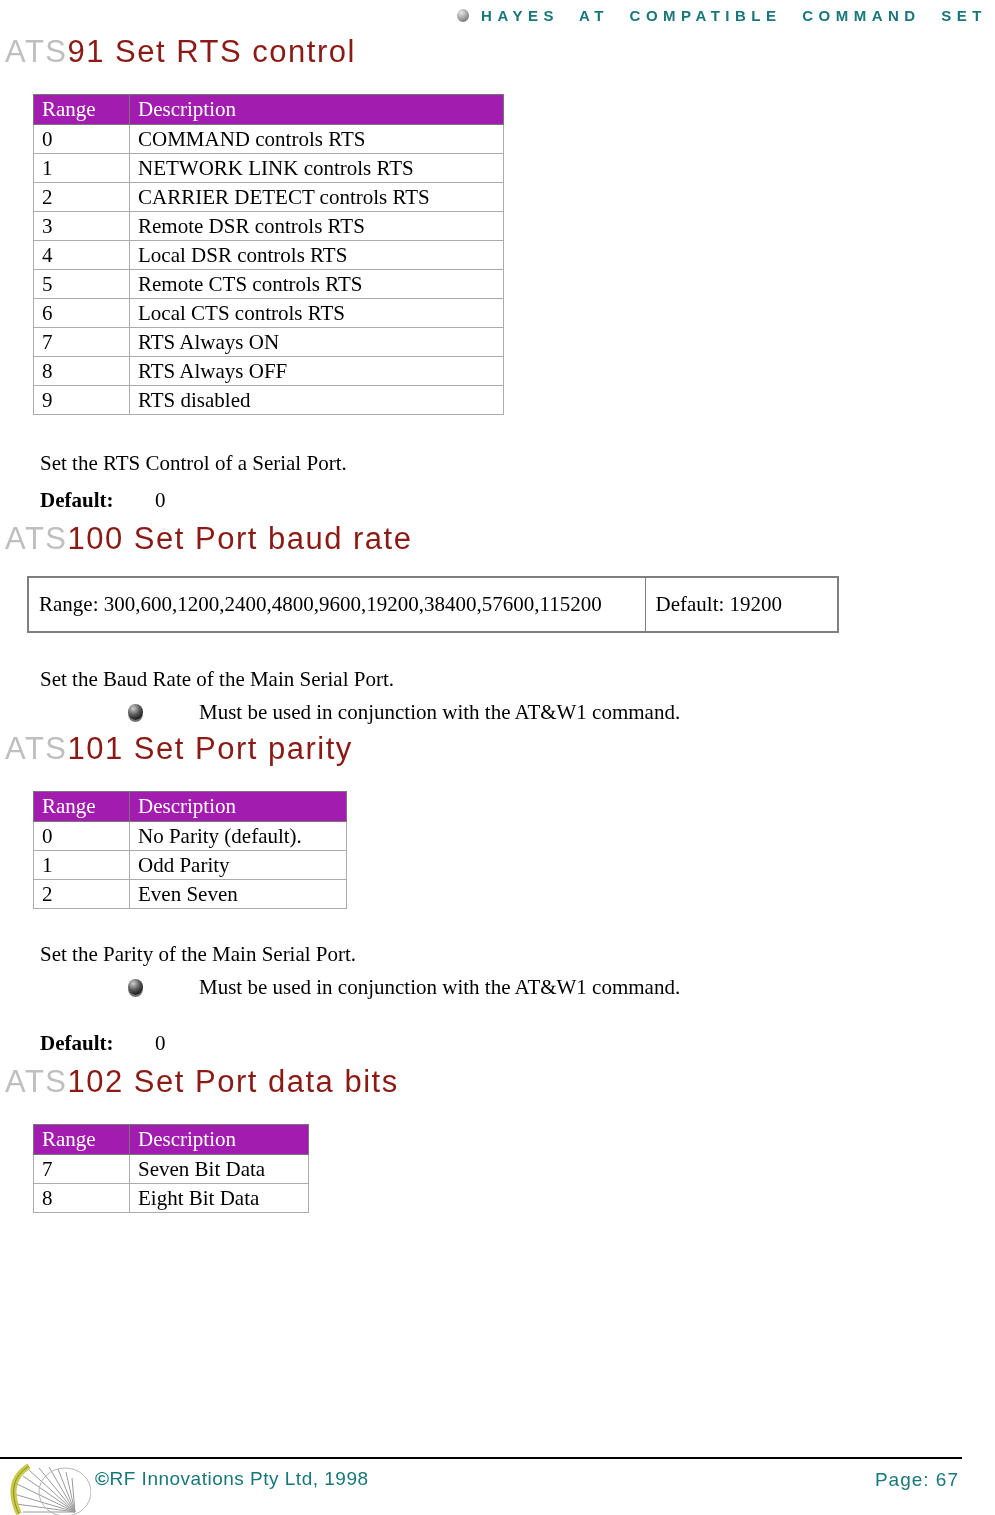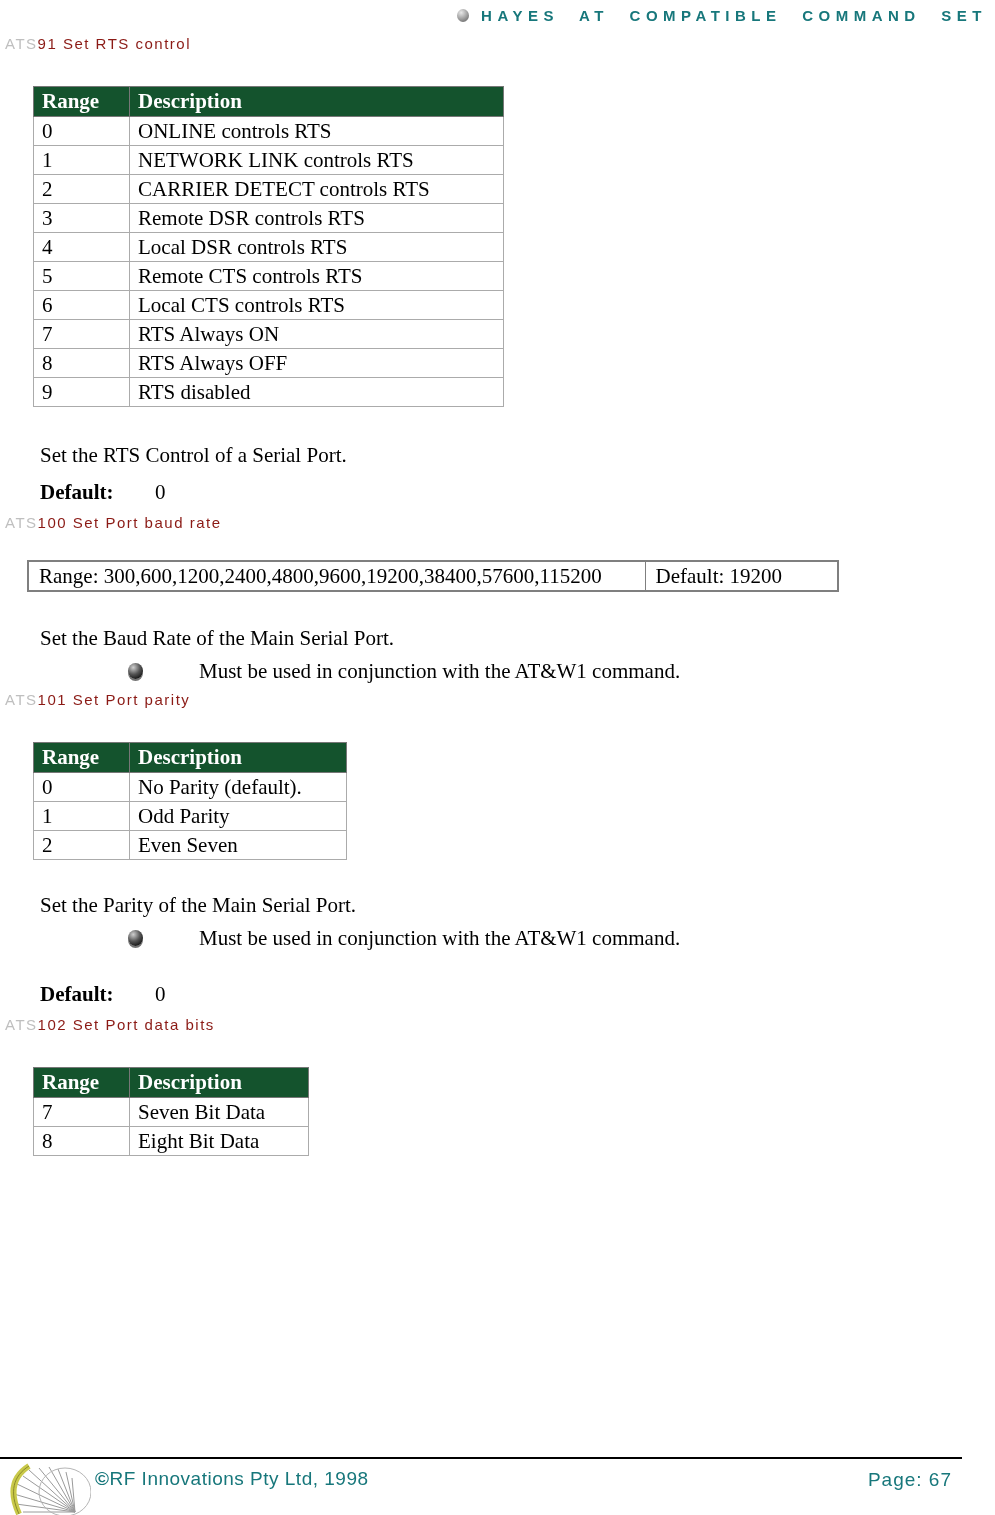--- a/index.html
+++ b/index.html
@@ -24,62 +24,62 @@
     color:#17777B;
   }
   .sphere-sm {
     width:12px; height:13px; border-radius:50%;
     background:radial-gradient(circle at 35% 28%, #e8e8e8, #9a9a9a 55%, #6d6d6d 85%);
     flex:0 0 auto;
   }
 
   
   h2.sect {
-    margin:4px 0 0 5px;
+    margin:12px 0 0 5px;
     font-family:"Liberation Sans", sans-serif;
     font-weight:normal;
-    font-size:15px; line-height:27px;
+    font-size:31px; line-height:27px;
     letter-spacing:1.5px;
   }
   h2 .ats { color:#BFBFBF; }
   h2 .ttl { color:#8B1A15; }
 
   .h-ats91  { margin-top:54px; }
   .h-ats100 { margin-top:80px; }
   .h-ats101 { margin-top:55px; }
   .h-ats102 { margin-top:82px; }
 
   
   table.rtable {
     border-collapse:collapse; table-layout:fixed;
     font-size:21px; margin-left:33px; margin-top:29px;
   }
   table.rtable th {
-    background:#14532d; color:#fff; text-align:left;
-    font-weight:bold; padding:1px 8px 2px 8px;
+    background:#a21caf; color:#fff; text-align:left;
+    font-weight:normal; padding:1px 8px 2px 8px;
     border:1px solid #777; height:30px;
   }
   table.rtable td {
     border:1px solid #ABABAB; padding:0 8px;
     height:29px; line-height:26px;
   }
   table.rtable col.c-range { width:96px; }
   .t-rts  { width:470px; } .t-rts  col.c-desc { width:374px; }
   .t-par  { width:313px; margin-left:28px; margin-top:24px; } .t-par col.c-desc { width:217px; }
   .t-bits { width:275px; margin-left:28px; margin-top:24px; } .t-bits col.c-desc { width:179px; }
 
   
   table.baud {
     border-collapse:collapse; table-layout:fixed;
     width:810px; margin-left:27px; margin-top:24px;
     font-size:21px;
     border:2px solid #7F7F7F;
   }
   table.baud td {
-    border:1px solid #7F7F7F; padding:1px 10px; height:30px;
+    border:1px solid #7F7F7F; padding:14px 10px; height:30px;
   }
   table.baud col.c1 { width:617px; }
   table.baud col.c2 { width:193px; }
 
   
   p.body {
     margin:36px 0 0 40px;
     font-size:21px; line-height:24px;
   }
   p.body.tight { margin-top:33px; }
@@ -111,21 +111,21 @@
     font-family:"Liberation Sans", sans-serif;
     color:#17777B;
   }
   .footer-logo { position:absolute; left:3px; top:3px; }
   .footer-text {
     position:absolute; left:95px; top:8px;
     font-size:19px; line-height:23px; letter-spacing:0.5px;
   }
   .footer-text .copy { font-weight:bold; }
   .footer-page {
-    position:absolute; right:10px; top:10px;
+    position:absolute; right:3px; top:10px;
     font-size:19px; letter-spacing:1px;
   }
 </style>
 </head>
 <body>
 
 <div class="page">
 
   <div class="top-header">
     <span class="sphere-sm"></span>
@@ -143,21 +143,21 @@
       </colgroup>
   <thead>
         <tr>
           <th>Range</th>
           <th>Description</th>
         </tr>
       </thead>
       <tbody>
         <tr>
           <td>0</td>
-          <td>ONLINE controls RTS</td>
+          <td>COMMAND controls RTS</td>
         </tr>
         <tr>
           <td>1</td>
           <td>NETWORK LINK controls RTS</td>
         </tr>
         <tr>
           <td>2</td>
           <td>CARRIER DETECT controls RTS</td>
         </tr>
         <tr>

